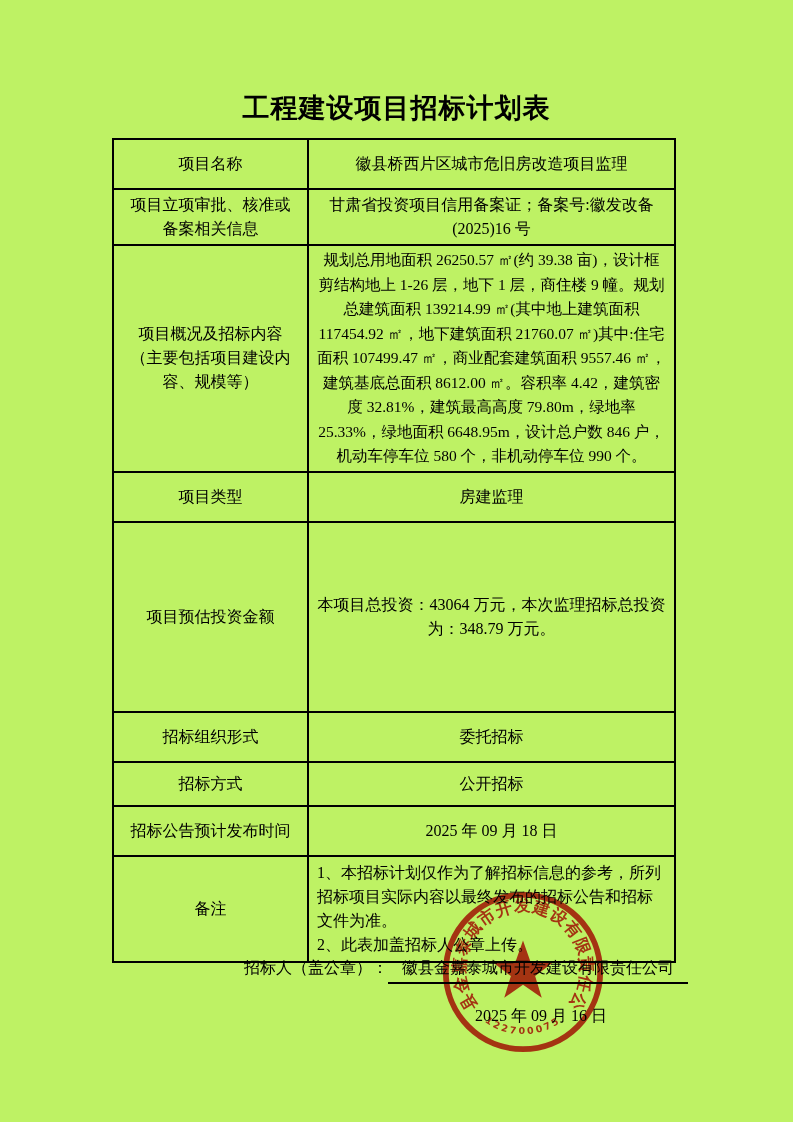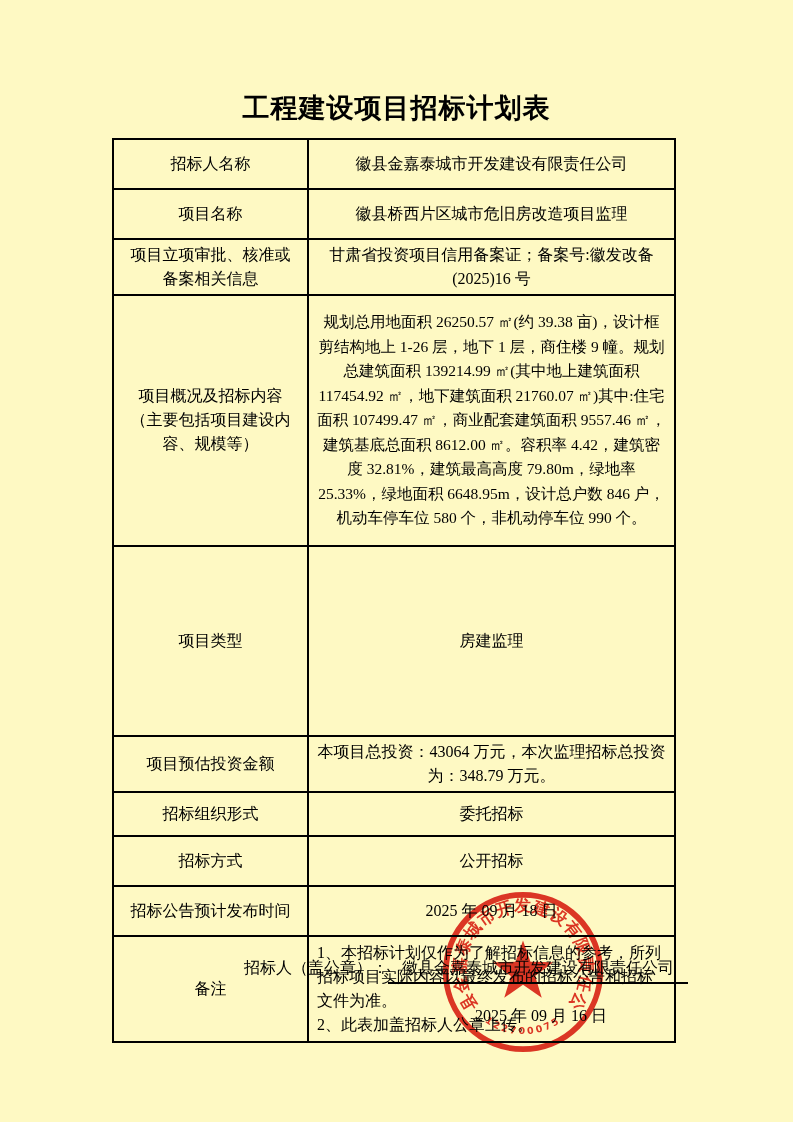--- a/index.html
+++ b/index.html
@@ -1,20 +1,20 @@
 <!DOCTYPE html>
 <html style="--stamp-color: #d9261c;"><head>
 <meta charset="utf-8">
 <style>
   html,body{margin:0;padding:0;background:#888;}
   .page{
     position:relative;
     width:793px;height:1122px;
     margin:0 auto;
-    background:#fef9c3;
+    background:#bef264;
     font-family:"Liberation Serif","DejaVu Serif",serif;
     color:#000;
     overflow:hidden;
   }
   .title{
     position:absolute;
     top:90px;left:0;width:100%;
     margin:0;
     text-align:center;
     font-family:"Liberation Sans","DejaVu Sans",sans-serif;
@@ -40,21 +40,21 @@
   .plan-table td.label{
     text-align:center;
     padding:3px 12px;
   }
   .plan-table td.value{
     text-align:center;
   }
   .plan-table td.value.long{
     font-size:15.5px;
     line-height:24.5px;
-    padding:14px 7px;
+    padding:2px 7px;
   }
   .plan-table td.value.remarks{
     text-align:left;
     padding:4px 8px;
   }
   .plan-table td.value.remarks p{margin:0;}
   .plan-table tr{height:50px;}
   .plan-table tr:nth-child(5){height:190px;}
   .plan-table tr:nth-child(7){height:44px;}
   .plan-table tr:nth-child(10){height:68px;}
@@ -110,24 +110,20 @@
 
   <h1 class="title">工程建设项目招标计划表</h1>
 
   <table class="plan-table">
     <colgroup>
         <col class="c-label">
         <col class="c-value">
       </colgroup>
     <tbody>
       <tr>
-        <td class="label">招标人名称</td>
-        <td class="value">徽县金嘉泰城市开发建设有限责任公司</td>
-      </tr>
-      <tr>
         <td class="label">项目名称</td>
         <td class="value">徽县桥西片区城市危旧房改造项目监理</td>
       </tr>
       <tr>
         <td class="label">项目立项审批、核准或备案相关信息</td>
         <td class="value">甘肃省投资项目信用备案证；备案号:徽发改备(2025)16 号</td>
       </tr>
       <tr>
         <td class="label">项目概况及招标内容（主要包括项目建设内容、规模等）</td>
         <td class="value long">规划总用地面积 26250.57 ㎡(约 39.38 亩)，设计框剪结构地上 1-26 层，地下 1 层，商住楼 9 幢。规划总建筑面积 139214.99 ㎡(其中地上建筑面积 117454.92 ㎡，地下建筑面积 21760.07 ㎡)其中:住宅面积 107499.47 ㎡，商业配套建筑面积 9557.46 ㎡，建筑基底总面积 8612.00 ㎡。容积率 4.42，建筑密度 32.81%，建筑最高高度 79.80m，绿地率 25.33%，绿地面积 6648.95m，设计总户数 846 户，机动车停车位 580 个，非机动停车位 990 个。</td>

